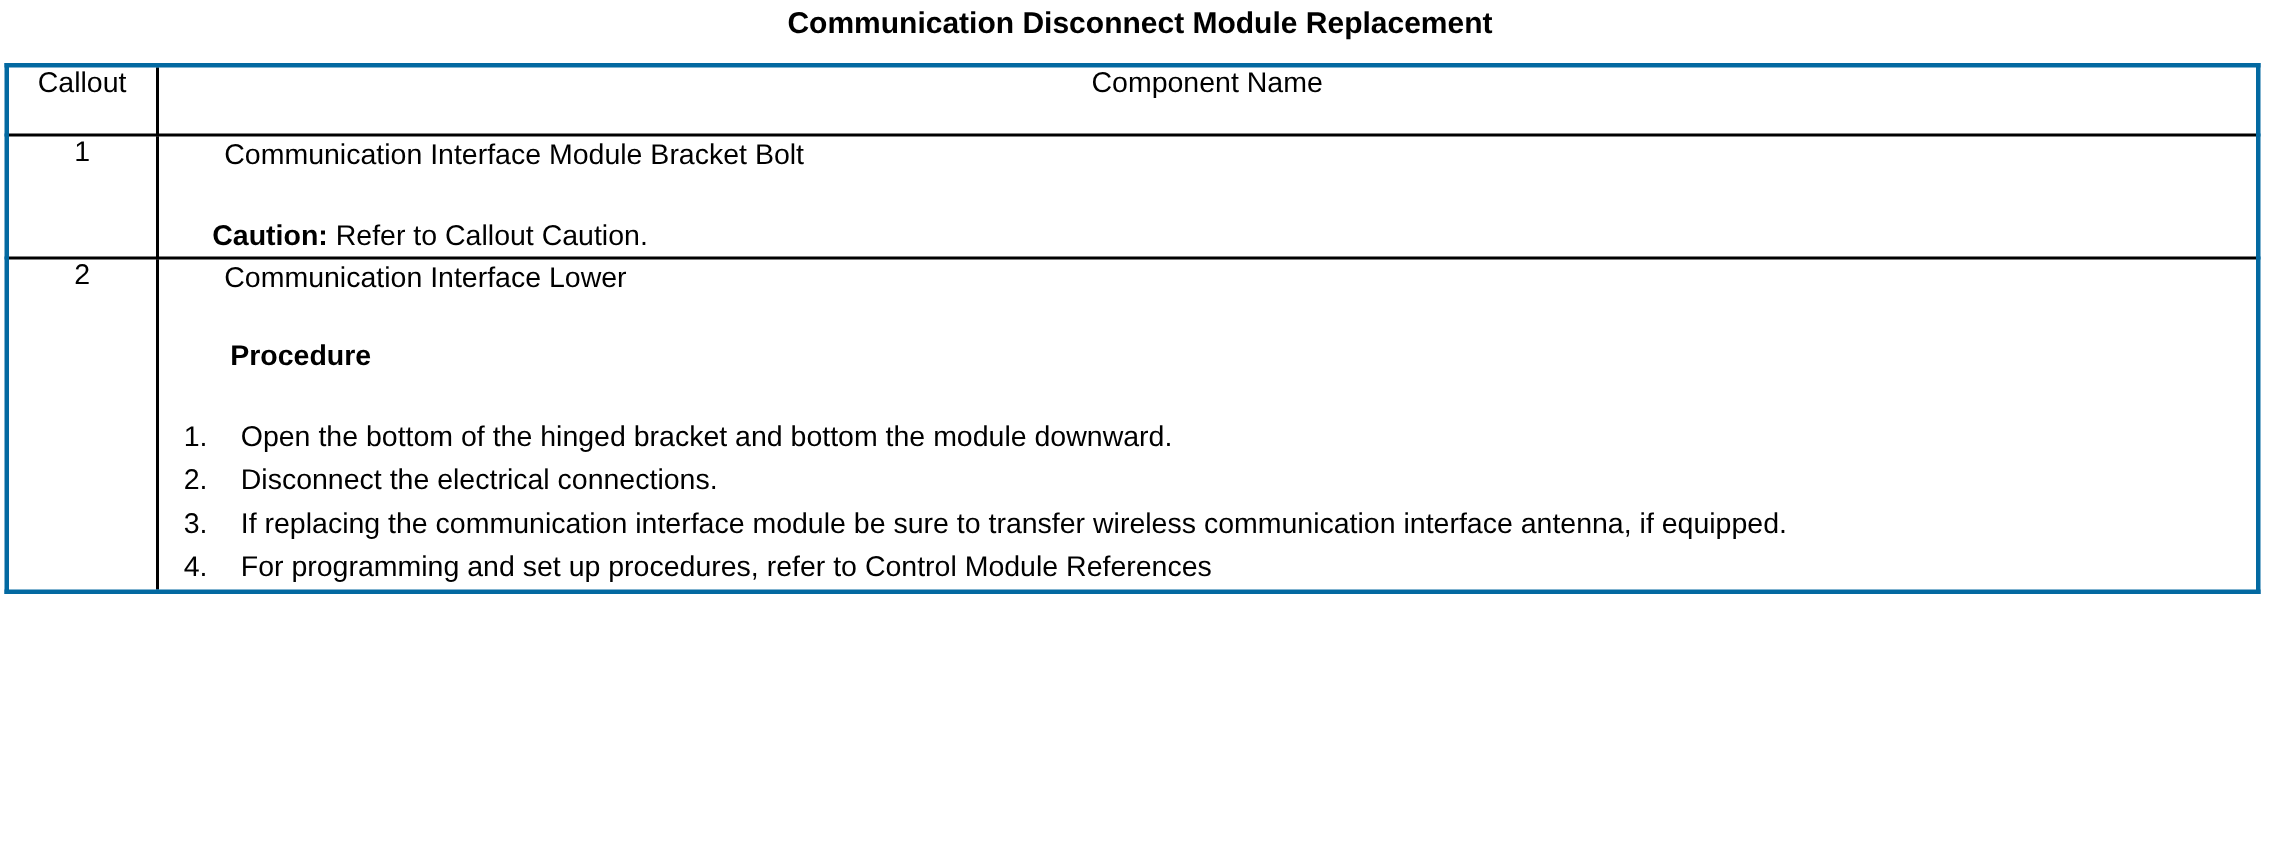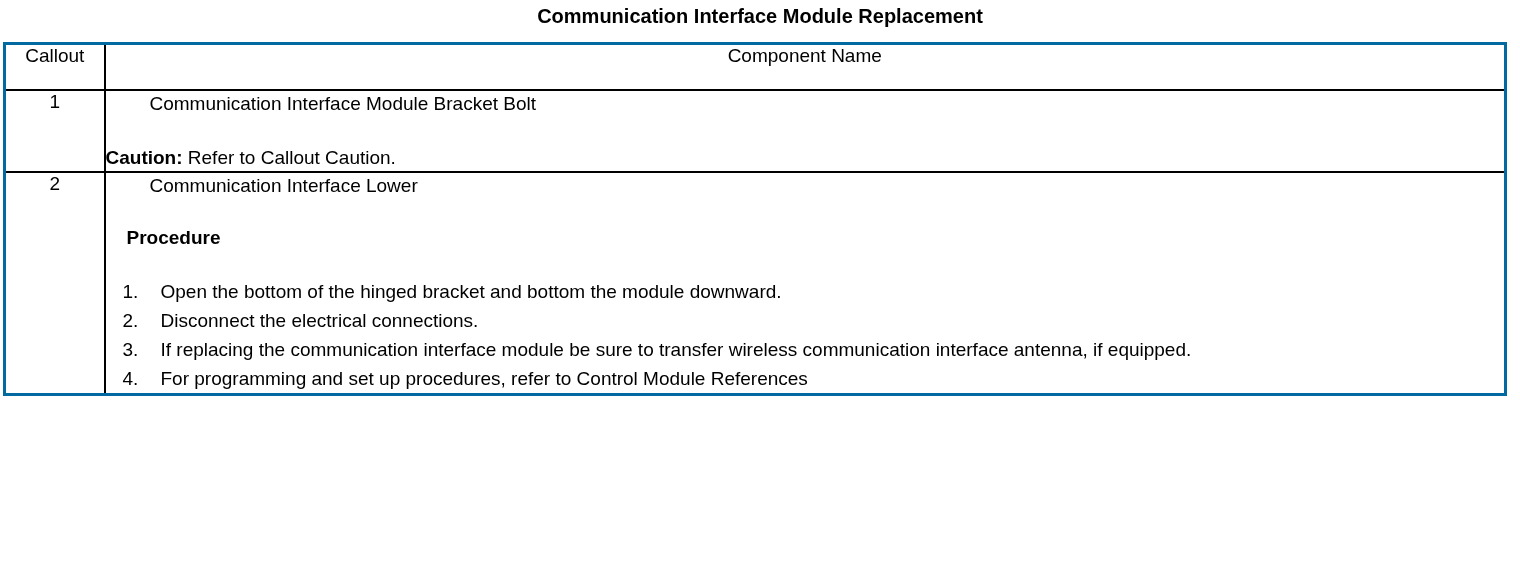--- a/index.html
+++ b/index.html
@@ -99,28 +99,28 @@
   .line-main {
     font-size: 19px;
     line-height: 26px;
     padding-left: 44px;
   }
   .line-caution {
     font-size: 19px;
     line-height: 26px;
     padding-top: 28px;
   }
-  .bold { font-weight: bold; }
+  .bold { font-weight: bold; margin-left: 36px; }
 
   .sub-heading {
     font-size: 19px;
     font-weight: bold;
     line-height: 26px;
     padding-top: 26px;
-    padding-left: 21px;
+    padding-left: 48px;
   }
 
   ol.steps {
     margin: 0;
     padding: 0;
     list-style: none;
     padding-top: 26px;
   }
   ol.steps > li {
     position: relative;
@@ -136,21 +136,21 @@
     width: 30px;
     text-align: left;
     font-size: 19px;
   }
 </style>
 </head>
 <body>
 
 <div class="page">
 
-  <div class="doc-title">Communication Interface Module Replacement</div>
+  <div class="doc-title">Communication Disconnect Module Replacement</div>
 
   <table class="proc-table">
     <colgroup>
       <col class="col-callout">
       <col>
     </colgroup>
 
     <thead>
       <tr>
         <th class="hdr-cell hdr-callout">Callout</th>

